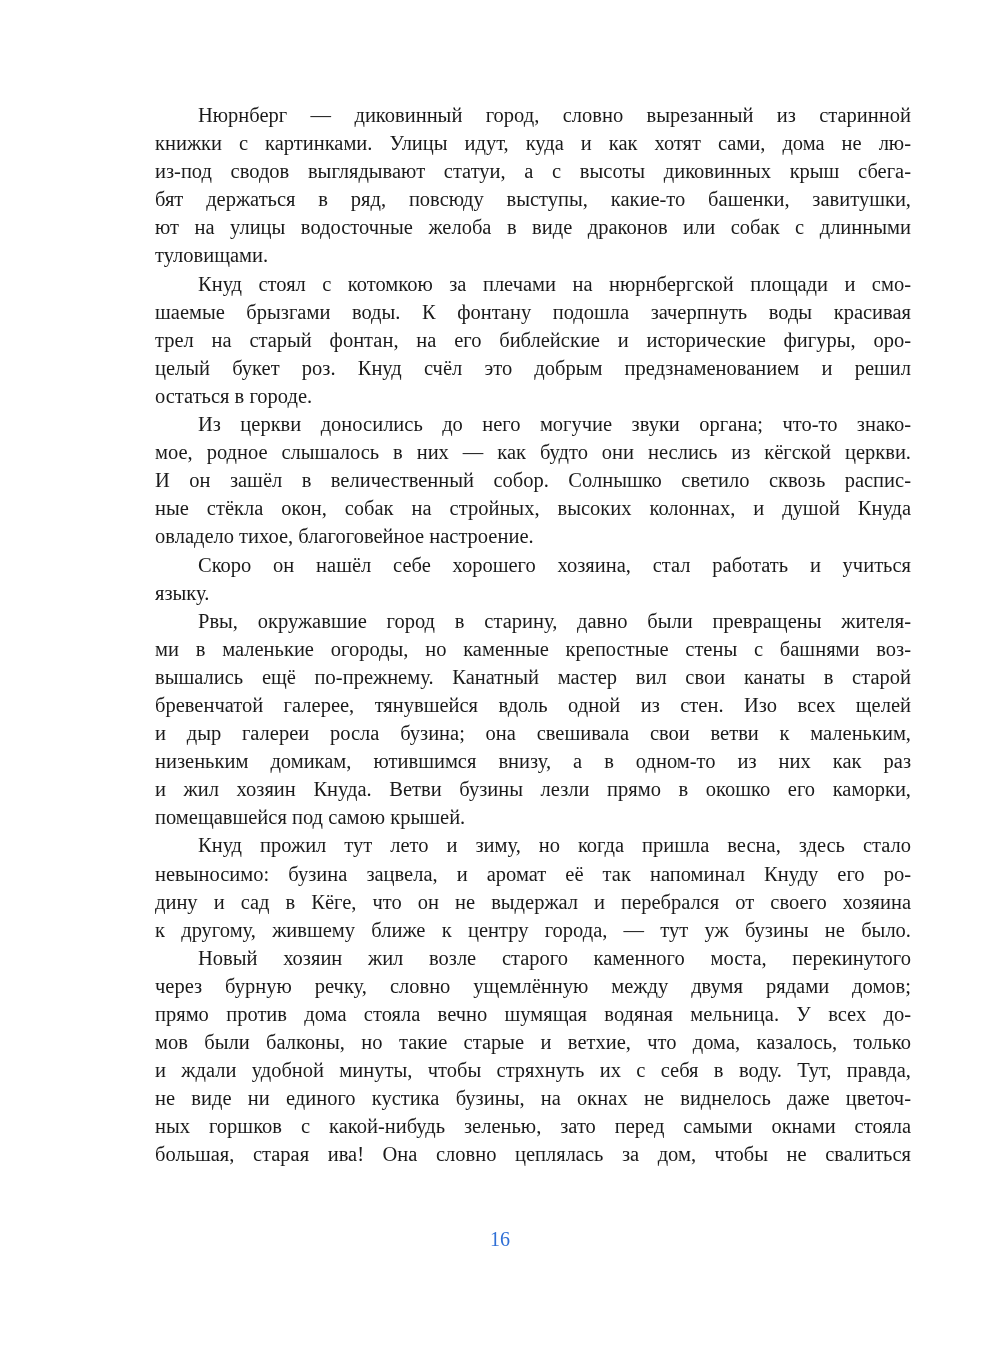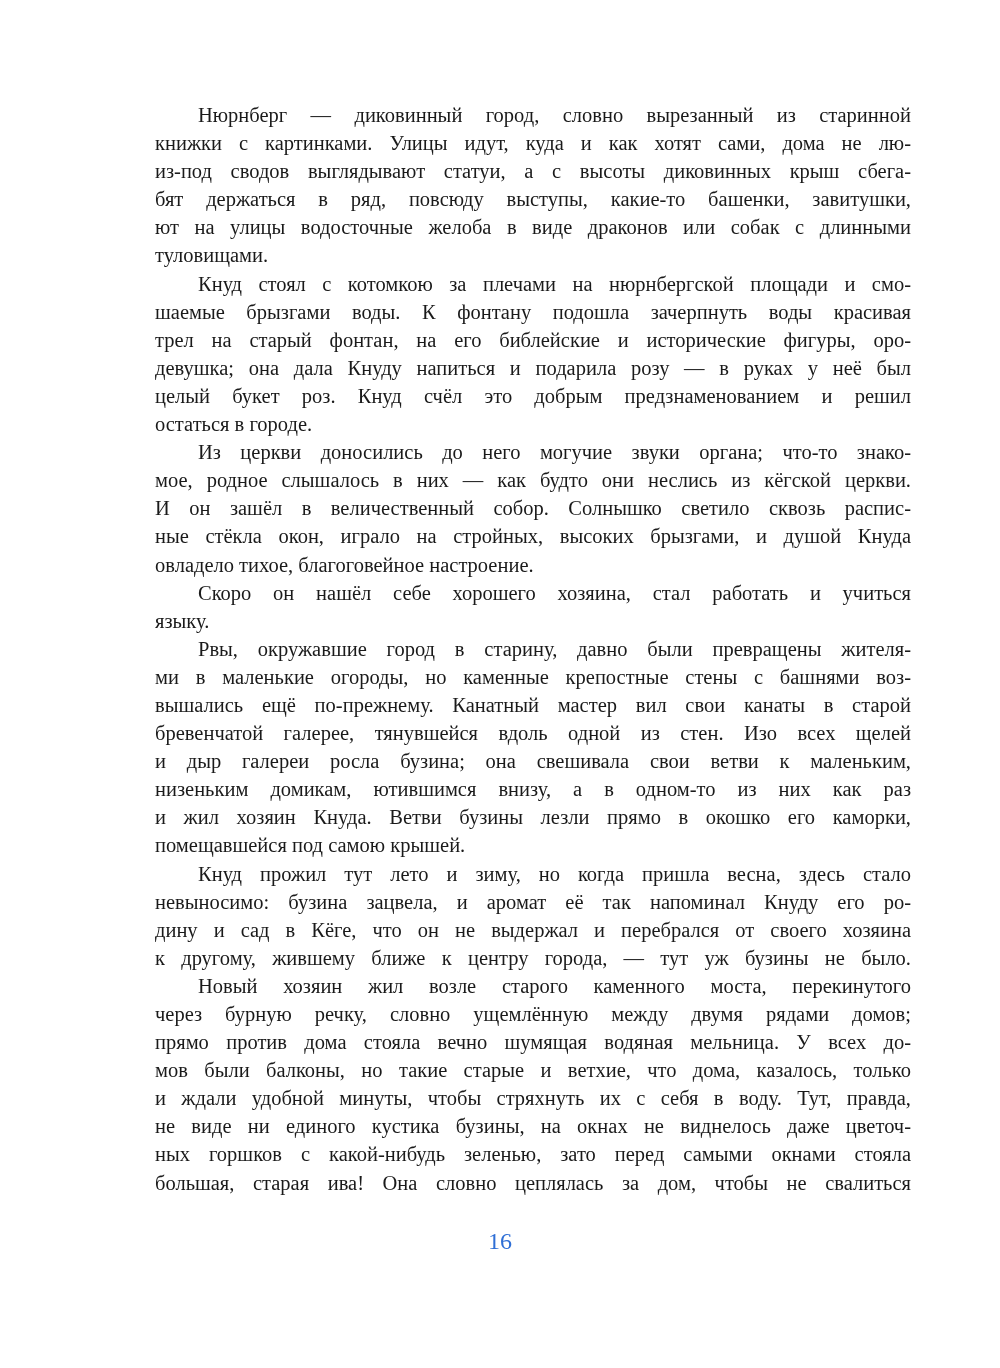--- a/index.html
+++ b/index.html
@@ -11,48 +11,47 @@
   }
   .line {
     display:block; white-space:nowrap; height:28.1px;
     text-align:justify; text-align-last:justify;
   }
   .line.indent { padding-left:43px; }
   .line.last { text-align-last:left; }
   .folio {
     position:absolute; left:0; width:1000px; top:1228px; text-align:center;
     font-family:"Liberation Serif","DejaVu Serif",serif;
-    font-size:24px; color:#2f6fd6;
+    font-size:20px; color:#2f6fd6;
   }
 </style>
 </head>
 <body>
 
 <div class="page">
   <div>
     <span class="line indent">Нюрнберг — диковинный город, словно вырезанный из старинной</span>
     <span class="line">книжки с картинками. Улицы идут, куда и как хотят сами, дома не лю-</span>
     <span class="line">из-под сводов выглядывают статуи, а с высоты диковинных крыш сбега-</span>
     <span class="line">бят держаться в ряд, повсюду выступы, какие-то башенки, завитушки,</span>
     <span class="line">ют на улицы водосточные желоба в виде драконов или собак с длинными</span>
     <span class="line last">туловищами.</span>
   </div>
   <div>
     <span class="line indent">Кнуд стоял с котомкою за плечами на нюрнбергской площади и смо-</span>
     <span class="line">шаемые брызгами воды. К фонтану подошла зачерпнуть воды красивая</span>
     <span class="line">трел на старый фонтан, на его библейские и исторические фигуры, оро-</span>
-    <span class="line">девушка; она дала Кнуду напиться и подарила розу — в руках у неё был</span>
     <span class="line">целый букет роз. Кнуд счёл это добрым предзнаменованием и решил</span>
     <span class="line last">остаться в городе.</span>
   </div>
   <div>
     <span class="line indent">Из церкви доносились до него могучие звуки органа; что-то знако-</span>
     <span class="line">мое, родное слышалось в них — как будто они неслись из кёгской церкви.</span>
     <span class="line">И он зашёл в величественный собор. Солнышко светило сквозь распис-</span>
-    <span class="line">ные стёкла окон, играло на стройных, высоких брызгами, и душой Кнуда</span>
+    <span class="line">ные стёкла окон, собак на стройных, высоких колоннах, и душой Кнуда</span>
     <span class="line last">овладело тихое, благоговейное настроение.</span>
   </div>
   <div>
     <span class="line indent">Скоро он нашёл себе хорошего хозяина, стал работать и учиться</span>
     <span class="line last">языку.</span>
   </div>
   <div>
     <span class="line indent">Рвы, окружавшие город в старину, давно были превращены жителя-</span>
     <span class="line">ми в маленькие огороды, но каменные крепостные стены с башнями воз-</span>
     <span class="line">вышались ещё по-прежнему. Канатный мастер вил свои канаты в старой</span>

